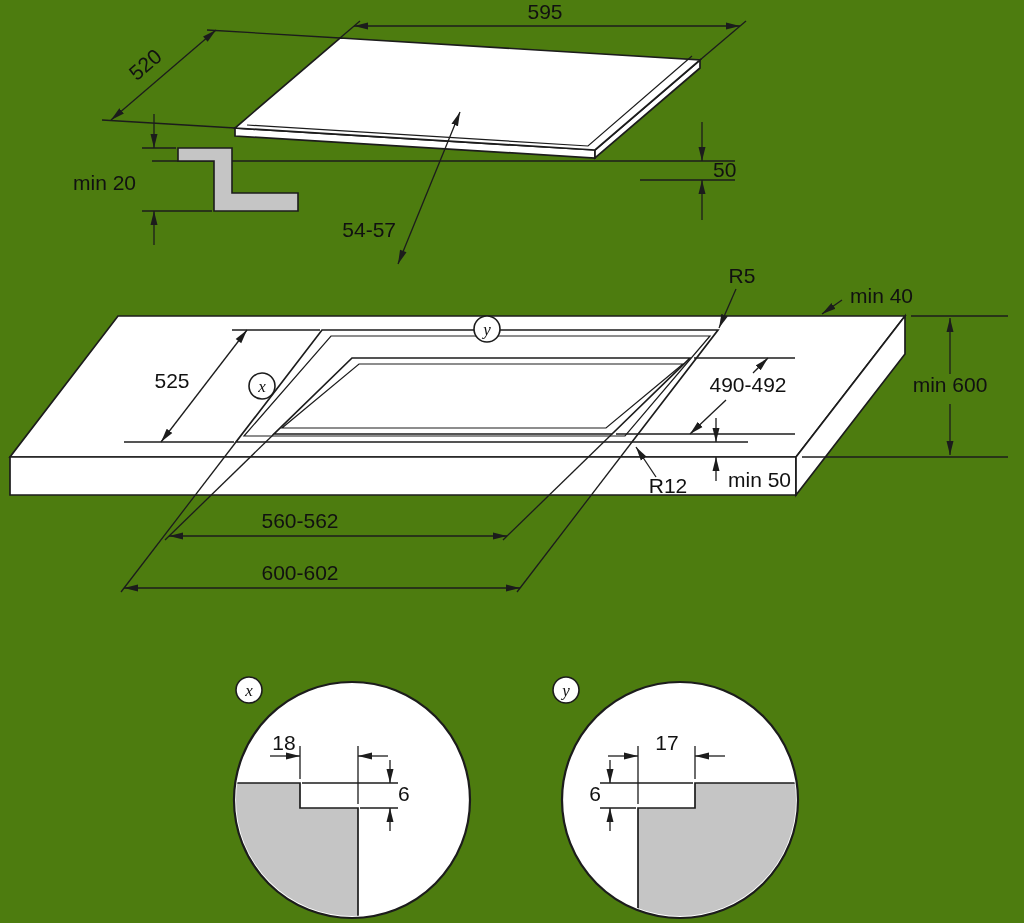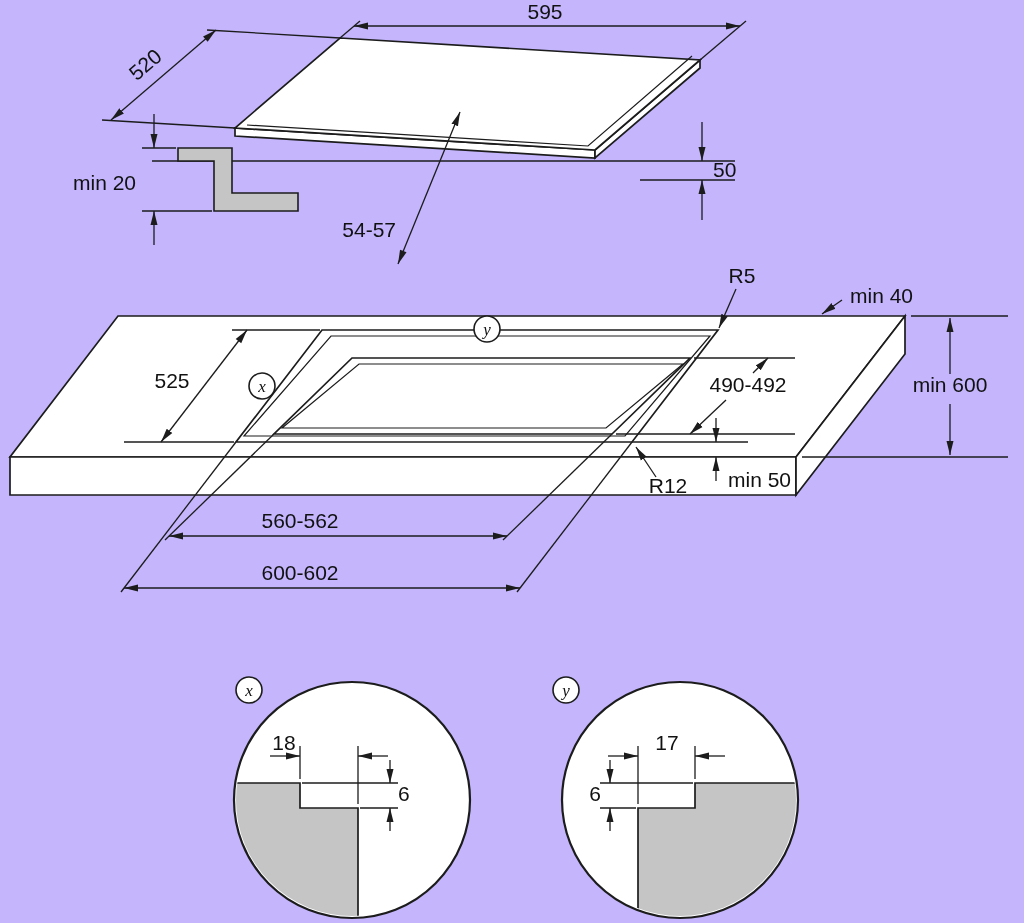--- a/index.html
+++ b/index.html
@@ -1,16 +1,16 @@
 <!DOCTYPE html>
 <html><head>
 <meta charset="utf-8">
 <style>
   html,body{margin:0;padding:0;background:#ffffff}
-  .canvas{width:1024px;height:923px;background:#c4b5fd;position:relative;overflow:hidden}
+  .canvas{width:1024px;height:923px;background:#4d7c0f;position:relative;overflow:hidden}
   svg{display:block}
   .ln{stroke:#1c1c1c;stroke-width:1.7;fill:none}
   .fc{fill:#ffffff;stroke:#1c1c1c;stroke-width:1.7}
   .thin{stroke:#1c1c1c;stroke-width:1.2;fill:none}
   .dim{stroke:#1c1c1c;stroke-width:1.3;fill:none}
   .gray{fill:#c5c5c5;stroke:#1c1c1c;stroke-width:1.6}
   .gfill{fill:#c5c5c5;stroke:none}
   .circ{fill:#ffffff;stroke:#1c1c1c;stroke-width:2.2}
   .mark{fill:#ffffff;stroke:#1c1c1c;stroke-width:1.6}
   .t{font-family:"Liberation Sans",sans-serif;font-size:21px;fill:#111111}

